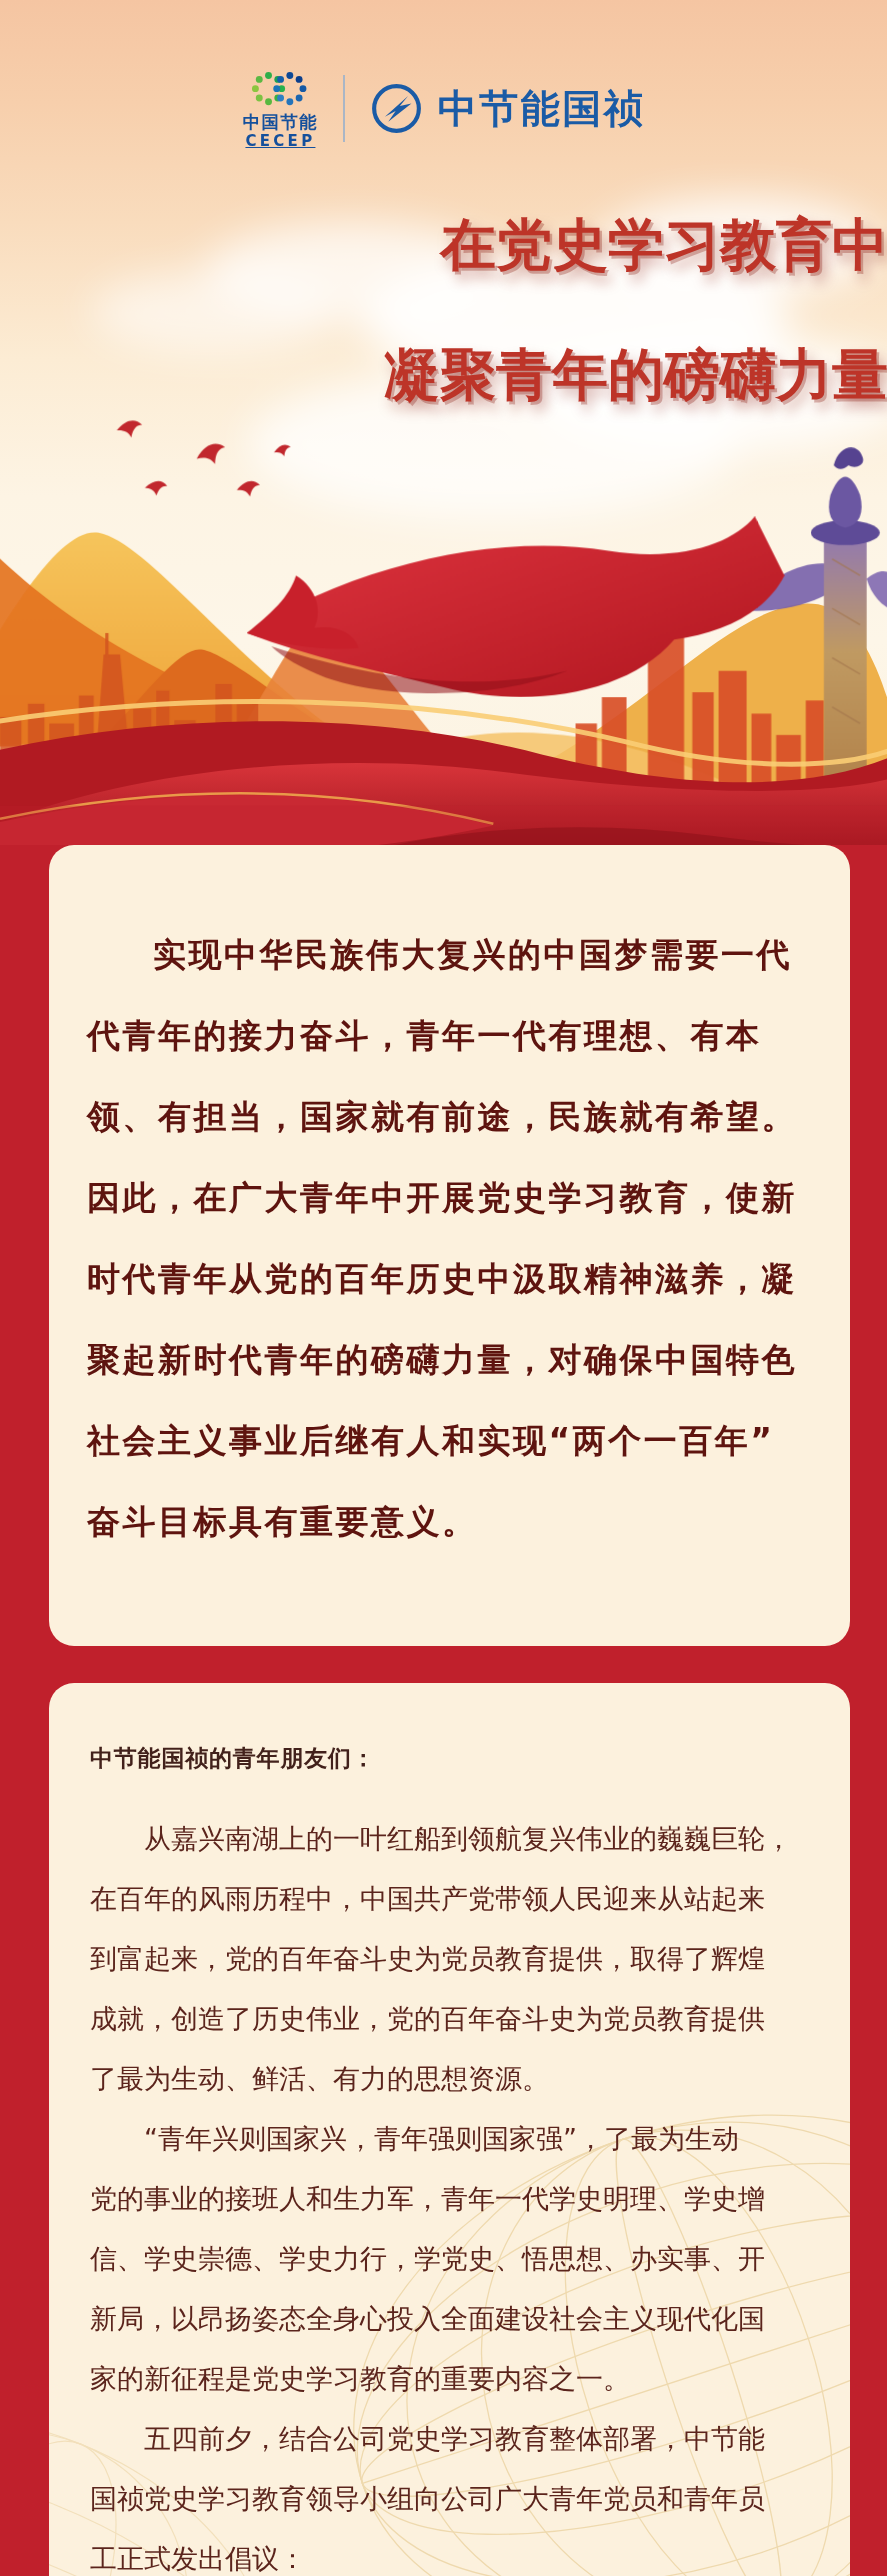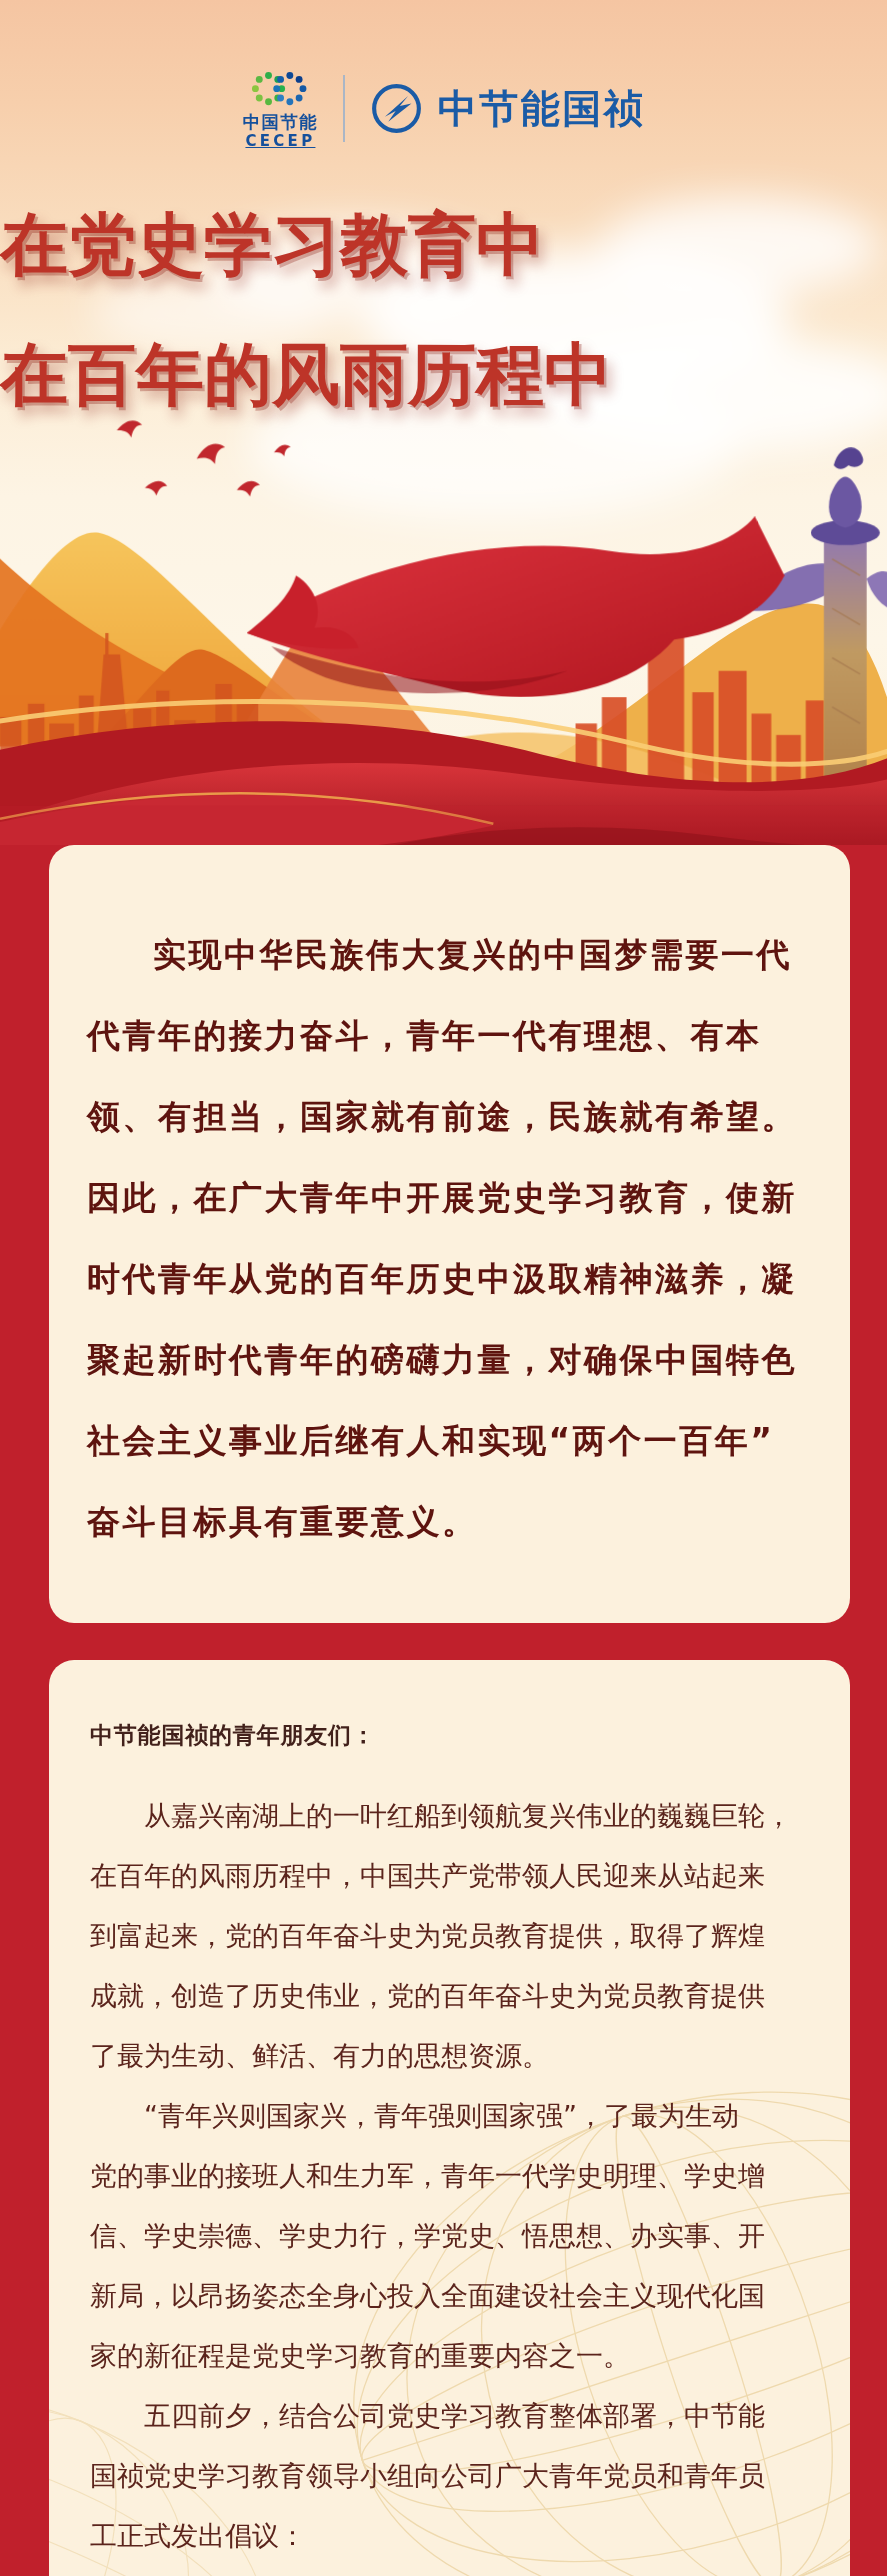--- a/index.html
+++ b/index.html
@@ -12,29 +12,29 @@
   .hero-art{position:absolute;left:0;top:0;width:100%;height:100%;display:block;}
 
   .logo-row{position:relative;z-index:3;display:flex;align-items:center;justify-content:center;gap:25px;padding-top:69px;}
   .logo-left{display:flex;flex-direction:column;align-items:center;line-height:1;}
   .logo-left-name{font-size:17.3px;font-weight:bold;color:#15509c;letter-spacing:1.6px;margin-top:4.1px;}
   .logo-left-sub{font-size:15px;font-weight:bold;color:#15509c;letter-spacing:3.3px;margin-top:2.5px;text-decoration:underline;}
   .logo-divider{width:1.6px;height:67px;background:#aab6c6;}
   .logo-right{display:flex;align-items:center;gap:15px;text-align:right;}
   .logo-right-name{font-size:39px;font-weight:900;color:#1a5ba6;letter-spacing:2.5px;}
 
-  .title{position:relative;z-index:3;margin:31px 0 0;text-align:left;font-weight:900;
-         color:#bd3428;font-size:68px;line-height:130px;letter-spacing:0px;
+  .title{position:relative;z-index:3;margin:31px 0 0;text-align:right;font-weight:900;
+         color:#bd3428;font-size:56px;line-height:130px;letter-spacing:0px;
          text-shadow:2.5px 3.3px 0 rgba(136,24,13,.30), 5.8px 9px 13px rgba(136,24,13,.38);}
   .title span{display:block;}
 
   
   .red-band{position:relative;background:#c0202c;}
   .panel{position:relative;margin-left:49px;margin-right:38px;background:#fcf1dd;border-radius:25px;}
-  .intro-panel{margin-top:-10px;z-index:2;padding:69px 38px 61px;}
+  .intro-panel{margin-top:-10px;z-index:2;padding:69px 38px 84px;}
   .intro-text{margin:0;white-space:pre-line;text-align:justify;text-indent:2em;
               font-size:33px;line-height:81px;font-weight:bold;letter-spacing:2.5px;color:#5e140f;}
 
   .letter-panel{margin-top:37px;height:946px;padding:41px 41px 0;box-sizing:border-box;overflow:hidden;}
   .letter-salutation{margin:0;font-size:23px;line-height:69px;font-weight:bold;color:#42211b;letter-spacing:0.8px;position:relative;z-index:1;}
   .letter-body{margin:0;white-space:pre-line;text-align:justify;text-indent:2em;
                font-size:27px;line-height:60px;color:#5b241c;position:relative;z-index:1;}
   .letter-body.first{margin-top:16.4px;}
   .watermark{position:absolute;left:0;top:0;width:100%;height:100%;z-index:0;pointer-events:none;}
 </style>
@@ -190,21 +190,21 @@
         <svg width="53" height="53" viewBox="0 0 64 64" aria-hidden="true">
           <circle cx="32" cy="32" r="27" fill="none" stroke="#1a5ba6" stroke-width="5"></circle>
           <path d="M18 42 L46 17 L36 29 L50 26 L22 48 L31 35 Z" fill="#1a5ba6"></path>
         </svg>
         <div class="logo-right-name">中节能国祯</div>
       </div>
     </div>
 
     <h1 class="title">
       <span>在党史学习教育中</span>
-      <span>在百年的风雨历程中</span>
+      <span>凝聚青年的磅礴力量</span>
     </h1>
   </header>
 
   <section class="red-band">
 
     <div class="panel intro-panel">
       <p class="intro-text">实现中华民族伟大复兴的中国梦需要一代
 代青年的接力奋斗，青年一代有理想、有本
 领、有担当，国家就有前途，民族就有希望。
 因此，在广大青年中开展党史学习教育，使新

